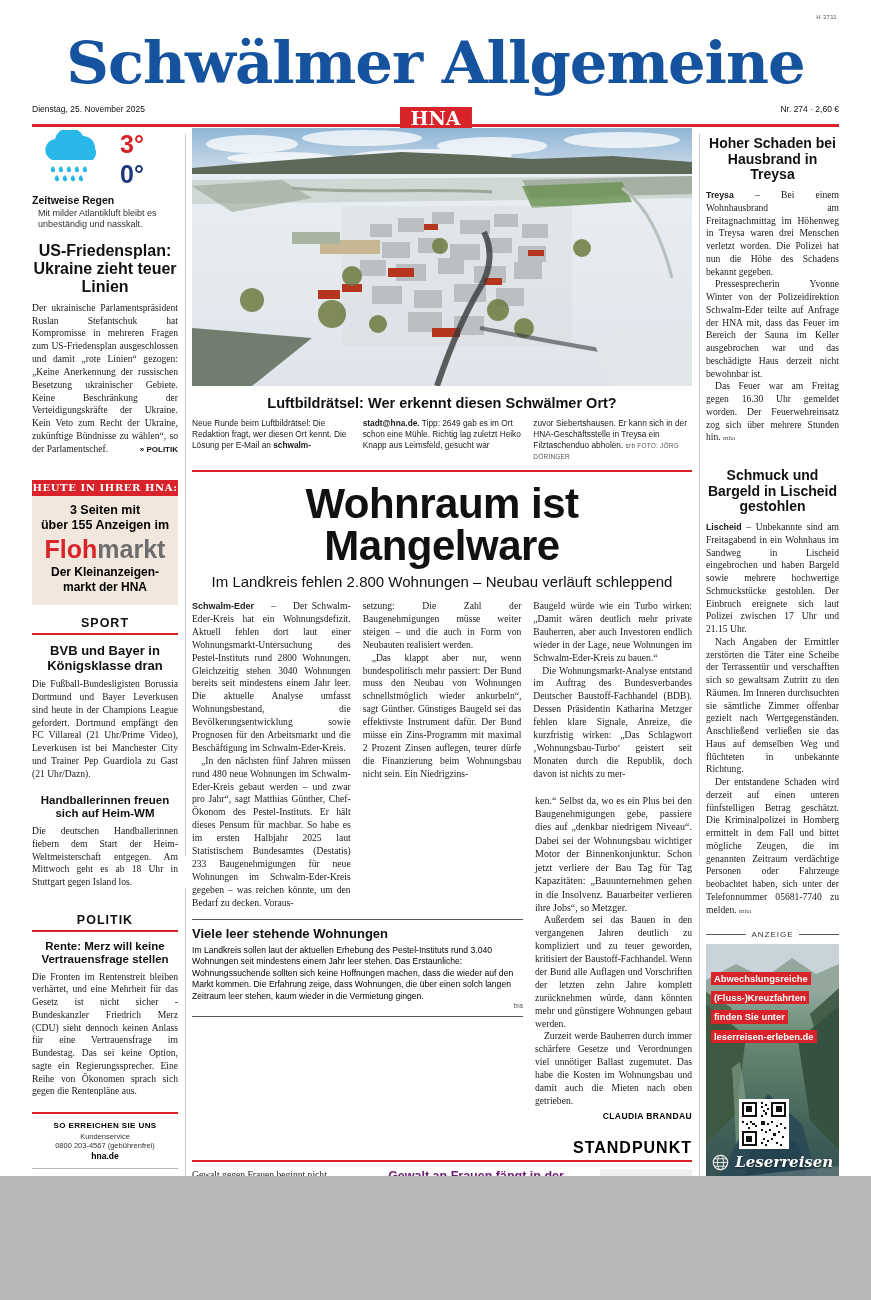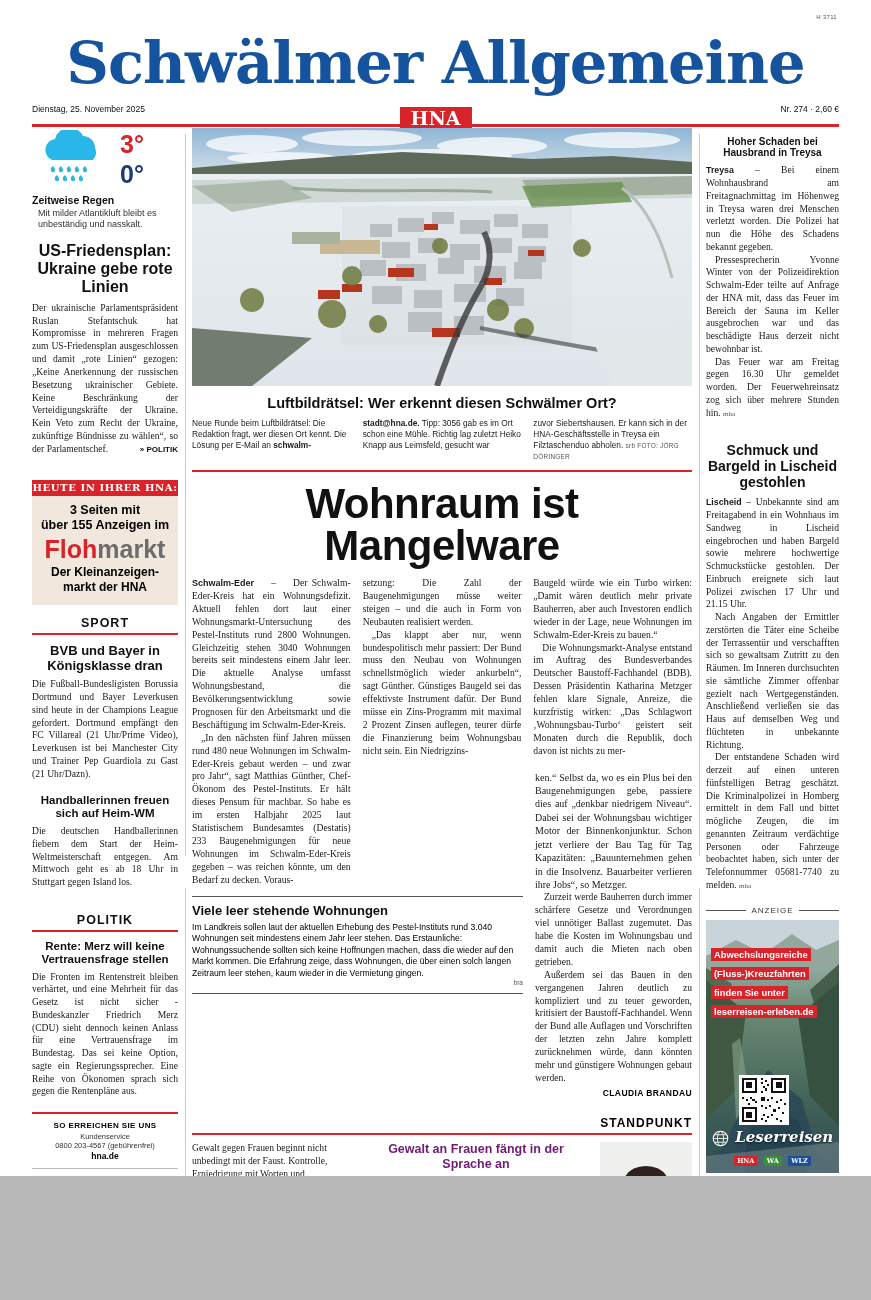--- a/index.html
+++ b/index.html
@@ -160,21 +160,21 @@
           </g>
         </svg>
         <div class="wtemp1">3°</div>
         <div class="wtemp2">0°</div>
         <div class="wtitle">Zeitweise Regen</div>
         <div class="wdesc">Mit milder Atlantikluft bleibt es unbeständig und nasskalt.</div>
       </div>
 
       <div style="height:22px;"></div>
 
-      <div class="hl" style="font-size:16px;">US-Friedensplan: Ukraine gebe rote Linien</div>
+      <div class="hl" style="font-size:16px;">US-Friedensplan: Ukraine zieht teuer Linien</div>
       <div class="body-serif" style="font-size:9.6px;line-height:1.34;margin-top:6px;">Der ukrainische Parlamentspräsident Ruslan Stefantschuk hat Kompromisse in mehreren Fragen zum US-Friedensplan ausgeschlossen und damit „rote Linien“ gezogen: „Keine Anerkennung der russischen Besetzung ukrainischer Gebiete. Keine Beschränkung der Verteidigungskräfte der Ukraine. Kein Veto zum Recht der Ukraine, zukünftige Bündnisse zu wählen“, so der Parlamentschef.</div>
       <div style="text-align:right;font-size:8px;font-weight:bold;color:#111;margin-top:-11px;">» POLITIK</div>
 
       <div style="height:26px;"></div>
 
       <div class="floh">
         <div class="floh-top">HEUTE IN IHRER HNA:</div>
         <div class="floh-l1">3 Seiten mit</div>
         <div class="floh-l1" style="margin-top:0">über 155 Anzeigen im</div>
         <div class="floh-big"><span class="r">Floh</span><span class="g">markt</span></div>
@@ -369,27 +369,28 @@
             <path d="M288 200 C330 208 370 216 420 224" stroke="#3a3a3a" stroke-width="4" fill="none" opacity=".6"></path>
           </g>
           <path d="M0 200 L120 210 L60 258 L0 258Z" fill="#4c5a46" opacity=".75"></path>
           <path d="M400 210 L500 196 L500 258 L420 258Z" fill="#e2e7ea"></path>
         </svg>
       </div>
 
       <div class="cap-head">Luftbildrätsel: Wer erkennt diesen Schwälmer Ort?</div>
       <div class="cap-cols">
         <div><span>Neue Runde beim Luftbildrätsel: Die Redaktion fragt, wer diesen Ort kennt. Die Lösung per E-Mail an </span><b>schwalm-</b></div>
-        <div><b>stadt@hna.de.</b><span> Tipp: 3056 gab es im Ort schon eine Mühle. Richtig lag zuletzt Heiko Knapp aus Leimsfeld, gesucht war</span></div>
+        <div><b>stadt@hna.de.</b><span> Tipp: 2649 gab es im Ort schon eine Mühle. Richtig lag zuletzt Heiko Knapp aus Leimsfeld, gesucht war</span></div>
         <div><span>zuvor Siebertshausen. Er kann sich in der HNA-Geschäftsstelle in Treysa ein Filztaschenduo abholen.</span> <span class="photocred">srb FOTO: JÖRG DÖRINGER</span></div>
       </div>
 
       <div class="rule-red" style="margin-top:8px;"></div>
 
       <div class="mainhl">Wohnraum ist Mangelware</div>
+      <div class="mainsub">Im Landkreis fehlen 2.800 Wohnungen – Neubau verläuft schleppend</div>
 
       <div class="three" style="margin-top:10px;">
         <div>
           <div class="body-serif" style="font-size:9.6px;line-height:1.345;"><b style="font-family:'Liberation Sans',sans-serif;font-size:9px">Schwalm-Eder</b>&nbsp;&nbsp;&nbsp;&nbsp;<span>–</span>&nbsp;&nbsp;&nbsp;&nbsp;<span>Der Schwalm-Eder-Kreis hat ein Wohnungsdefizit. Aktuell fehlen dort laut einer Wohnungsmarkt-Untersuchung des Pestel-Instituts rund 2800 Wohnungen. Gleichzeitig stehen 3040 Wohnungen bereits seit mindestens einem Jahr leer. Die aktuelle Analyse umfasst Wohnungsbestand, die Bevölkerungsentwicklung sowie Prognosen für den Arbeitsmarkt und die Beschäftigung im Schwalm-Eder-Kreis.</span></div>
           <div class="body-serif" style="font-size:9.6px;line-height:1.345;text-indent:9px;">„In den nächsten fünf Jahren müssen rund 480 neue Wohnungen im Schwalm-Eder-Kreis gebaut werden – und zwar pro Jahr“, sagt Matthias Günther, Chef-Ökonom des Pestel-Instituts. Er hält dieses Pensum für machbar. So habe es im ersten Halbjahr 2025 laut Statistischem Bundesamtes (Destatis) 233 Baugenehmigungen für neue Wohnungen im Schwalm-Eder-Kreis gegeben – was reichen könnte, um den Bedarf zu decken. Voraus-</div>
         </div>
         <div>
           <div class="body-serif" style="font-size:9.6px;line-height:1.345;">setzung: Die Zahl der Baugenehmigungen müsse weiter steigen – und die auch in Form von Neubauten realisiert werden.</div>
           <div class="body-serif" style="font-size:9.6px;line-height:1.345;text-indent:9px;">„Das klappt aber nur, wenn bundespolitisch mehr passiert: Der Bund muss den Neubau von Wohnungen schnellstmöglich wieder ankurbeln“, sagt Günther. Günstiges Baugeld sei das effektivste Instrument dafür. Der Bund müsse ein Zins-Programm mit maximal 2 Prozent Zinsen auflegen, teurer dürfe die Finanzierung beim Wohnungsbau nicht sein. Ein Niedrigzins-</div>
         </div>
@@ -402,28 +403,28 @@
       <div style="display:flex;gap:12px;margin-top:2px;">
         <div style="width:331px;">
           <div class="boxed">
             <h3>Viele leer stehende Wohnungen</h3>
             <p>Im Landkreis sollen laut der aktuellen Erhebung des Pestel-Instituts rund 3.040 Wohnungen seit mindestens einem Jahr leer stehen. Das Erstaunliche: Wohnungssuchende sollten sich keine Hoffnungen machen, dass die wieder auf den Markt kommen. Die Erfahrung zeige, dass Wohnungen, die über einen solch langen Zeitraum leer stehen, kaum wieder in die Vermietung gingen.</p>
             <div class="agency">bra</div>
           </div>
         </div>
         <div style="flex:1;margin-top:-118px;">
           <div class="body-serif" style="font-size:10px;line-height:1.345;">ken.“ Selbst da, wo es ein Plus bei den Baugenehmigungen gebe, passiere dies auf „denkbar niedrigem Niveau“. Dabei sei der Wohnungsbau wichtiger Motor der Binnenkonjunktur. Schon jetzt verliere der Bau Tag für Tag Kapazitäten: „Bauunternehmen gehen in die Insolvenz. Bauarbeiter verlieren ihre Jobs“, so Metzger.</div>
+          <div class="body-serif" style="font-size:9.6px;line-height:1.345;text-indent:9px;">Außerdem sei das Bauen in den vergangenen Jahren deutlich zu kompliziert und zu teuer geworden, kritisiert der Baustoff-Fachhandel. Wenn der Bund alle Auflagen und Vorschriften der letzten zehn Jahre komplett zurücknehmen würde, dann könnten mehr und günstigere Wohnungen gebaut werden.</div>
           <div class="body-serif" style="font-size:9.6px;line-height:1.345;text-indent:9px;">Zurzeit werde Bauherren durch immer schärfere Gesetze und Verordnungen viel unnötiger Ballast zugemutet. Das habe die Kosten im Wohnungsbau und damit auch die Mieten nach oben getrieben.</div>
-          <div class="body-serif" style="font-size:9.6px;line-height:1.345;text-indent:9px;">Außerdem sei das Bauen in den vergangenen Jahren deutlich zu kompliziert und zu teuer geworden, kritisiert der Baustoff-Fachhandel. Wenn der Bund alle Auflagen und Vorschriften der letzten zehn Jahre komplett zurücknehmen würde, dann könnten mehr und günstigere Wohnungen gebaut werden.</div>
           <div class="author">CLAUDIA BRANDAU</div>
         </div>
       </div>
 
       <div style="margin-top:18px;">
-        <div style="text-align:right;font-weight:bold;font-size:12px;letter-spacing:1px;">STANDPUNKT</div>
+        <div style="text-align:right;font-weight:bold;font-size:16px;letter-spacing:1px;">STANDPUNKT</div>
         <div class="rule-red" style="margin-top:3px;"></div>
 
         <div style="display:flex;gap:12px;margin-top:7px;">
           <div style="width:158px;">
             <div class="body-serif" style="font-size:9.6px;line-height:1.345;text-align:left;">Gewalt gegen Frauen beginnt nicht unbedingt mit der Faust. Kontrolle, Erniedrigung mit Worten und Rechenschaft über die Finanzen sind ebenfalls Beispiele für Formen, die Missbrauch gegenüber Frauen annehmen kann. Im vergangenen Jahr wurden in Deutschland 308 Mädchen und Frauen getötet, viele von ihnen wegen ihres Geschlechts. Ihnen widerfuhr damit die fatalste Form der Gewalt, motiviert durch hierarchische Geschlechterverhältnisse: ein Femizid. Der heutige Internationale Tag zur Beseitigung von Gewalt an Frauen macht weltweit auf diesen Missstand aufmerksam.</div>
 
           </div>
           <div style="flex:1;">
             <div style="display:flex;gap:10px;">
               <div style="flex:1;">
@@ -456,21 +457,21 @@
 
               </div>
             </div>
           </div>
         </div>
       </div>
     </div>
 
     <div class="colR">
 
-      <div class="hl" style="font-size:10px;margin-top:8px;">Hoher Schaden bei Hausbrand in Treysa</div>
+      <div class="hl" style="font-size:14px;margin-top:8px;">Hoher Schaden bei Hausbrand in Treysa</div>
       <div class="body-serif" style="font-size:9.6px;line-height:1.33;margin-top:6px;"><b style="font-family:'Liberation Sans',sans-serif;font-size:8.8px">Treysa</b><span> – </span><span>Bei einem Wohnhausbrand am Freitagnachmittag im Höhenweg in Treysa waren drei Menschen verletzt worden. Die Polizei hat nun die Höhe des Schadens bekannt gegeben.</span></div>
       <div class="body-serif" style="font-size:9.6px;line-height:1.33;text-indent:9px;">Pressesprecherin Yvonne Winter von der Polizeidirektion Schwalm-Eder teilte auf Anfrage der HNA mit, dass das Feuer im Bereich der Sauna im Keller ausgebrochen war und das beschädigte Haus derzeit nicht bewohnbar ist.</div>
       <div class="body-serif" style="font-size:9.6px;line-height:1.33;text-indent:9px;"><span>Das Feuer war am Freitag gegen 16.30 Uhr gemeldet worden. Der Feuerwehreinsatz zog sich über mehrere Stunden hin.</span> <span style="font-size:7px;color:#555">mha</span></div>
 
       <div style="height:24px;"></div>
 
       <div class="hl" style="font-size:14px;">Schmuck und Bargeld in Lischeid gestohlen</div>
       <div class="body-serif" style="font-size:9.6px;line-height:1.33;margin-top:6px;"><b style="font-family:'Liberation Sans',sans-serif;font-size:8.8px">Lischeid</b><span> – </span><span>Unbekannte sind am Freitagabend in ein Wohnhaus im Sandweg in Lischeid eingebrochen und haben Bargeld sowie mehrere hochwertige Schmuckstücke gestohlen. Der Einbruch ereignete sich laut Polizei zwischen 17 Uhr und 21.15 Uhr.</span></div>
       <div class="body-serif" style="font-size:9.6px;line-height:1.33;text-indent:9px;">Nach Angaben der Ermittler zerstörten die Täter eine Scheibe der Terrassentür und verschafften sich so gewaltsam Zutritt zu den Räumen. Im Inneren durchsuchten sie sämtliche Zimmer offenbar gezielt nach Wertgegenständen. Anschließend verließen sie das Haus auf demselben Weg und flüchteten in unbekannte Richtung.</div>
       <div class="body-serif" style="font-size:9.6px;line-height:1.33;text-indent:9px;"><span>Der entstandene Schaden wird derzeit auf einen unteren fünfstelligen Betrag geschätzt. Die Kriminalpolizei in Homberg ermittelt in dem Fall und bittet mögliche Zeugen, die im genannten Zeitraum verdächtige Personen oder Fahrzeuge beobachtet haben, sich unter der Telefonnummer 05681-7740 zu melden.</span> <span style="font-size:7px;color:#555">mha</span></div>

